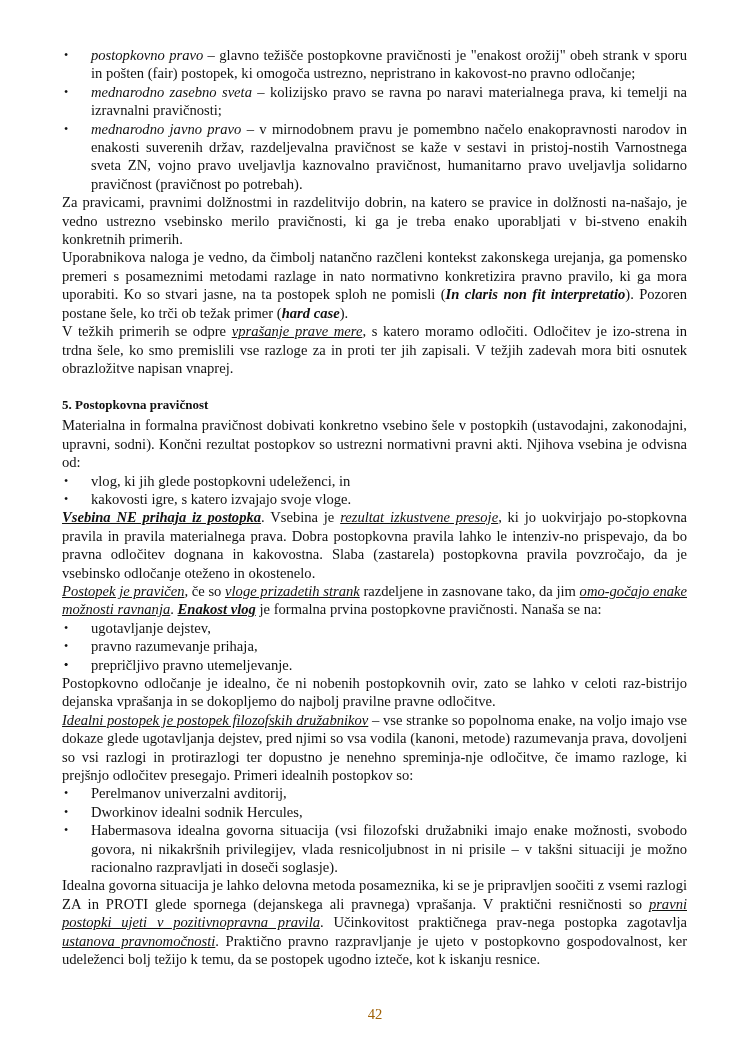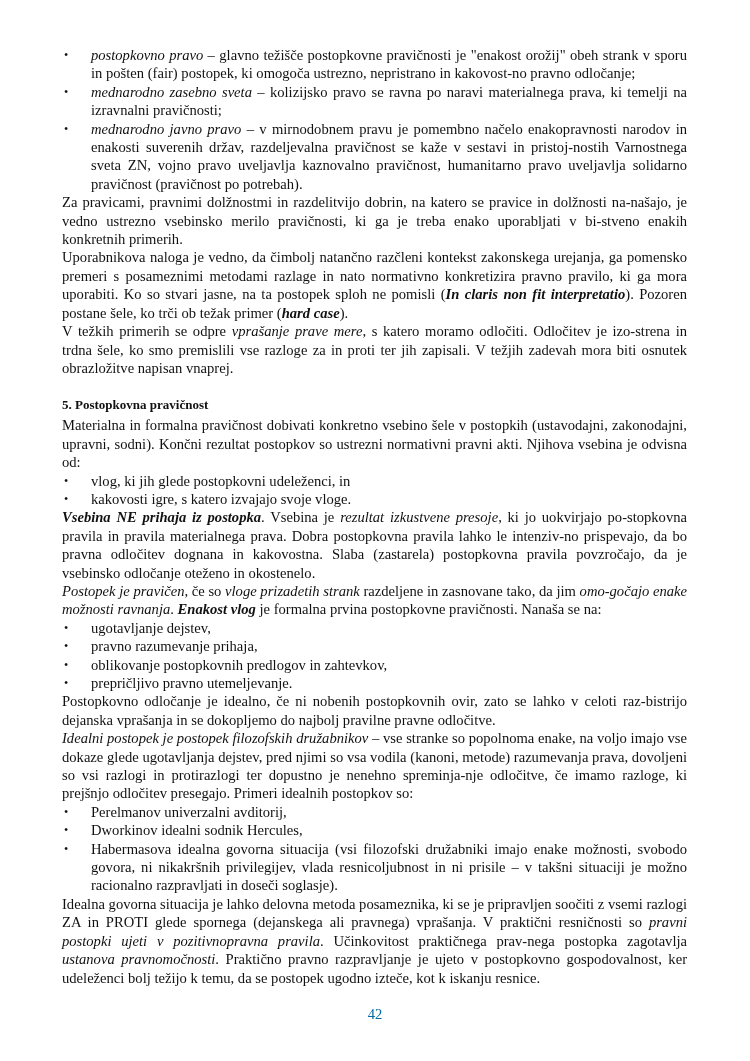--- a/index.html
+++ b/index.html
@@ -7,24 +7,24 @@
   .page {
     position: absolute; left: 62px; top: 46px; width: 625px;
     font-family: "Liberation Serif", serif; font-size: 14.6px; line-height: 18.4px; color: #111;
   }
   p { margin: 0; text-align: justify; text-align-last: left; }
   ul { margin: 0; padding: 0; list-style: none; }
   li { position: relative; padding-left: 29px; text-align: justify; text-align-last: left; }
   li .bullet { position: absolute; left: 2px; top: 0; font-size: 12px; }
   h2 { margin: 18px 0 1px 0; font-size: 13px; font-weight: bold; line-height: 20px; }
   .it { font-style: italic; }
-  .u { }
+  .u { text-decoration: underline; }
   .b { font-weight: bold; }
   .pagenum { position: absolute; left: 0; top: 1006px; width: 750px; text-align: center;
-    font-family: "Liberation Serif", serif; font-size: 14.6px; color: #0369a1; }
+    font-family: "Liberation Serif", serif; font-size: 14.6px; color: #a16207; }
 </style>
 </head>
 <body>
 
 <div class="page">
   <ul>
     <li><span class="bullet">•</span><span class="it">postopkovno pravo</span><span> – glavno težišče postopkovne pravičnosti je "enakost orožij" obeh strank v sporu in pošten (fair) postopek, ki omogoča ustrezno, nepristrano in kakovost-no pravno odločanje;</span></li>
     <li><span class="bullet">•</span><span class="it">mednarodno zasebno sveta</span><span> – kolizijsko pravo se ravna po naravi materialnega prava, ki temelji na izravnalni pravičnosti;</span></li>
     <li><span class="bullet">•</span><span class="it">mednarodno javno pravo</span><span> – v mirnodobnem pravu je pomembno načelo enakopravnosti narodov in enakosti suverenih držav, razdeljevalna pravičnost se kaže v sestavi in pristoj-nostih Varnostnega sveta ZN, vojno pravo uveljavlja kaznovalno pravičnost, humanitarno pravo uveljavlja solidarno pravičnost (pravičnost po potrebah).</span></li>
   </ul>
@@ -44,21 +44,21 @@
     <li><span class="bullet">•</span><span>kakovosti igre, s katero izvajajo svoje vloge.</span></li>
   </ul>
 
   <p><span class="b it u">Vsebina NE prihaja iz postopka</span><span>. Vsebina je </span><span class="it u">rezultat izkustvene presoje</span><span>, ki jo uokvirjajo po-stopkovna pravila in pravila materialnega prava. Dobra postopkovna pravila lahko le intenziv-no prispevajo, da bo pravna odločitev dognana in kakovostna. Slaba (zastarela) postopkovna pravila povzročajo, da je vsebinsko odločanje oteženo in okostenelo.</span></p>
 
   <p><span class="it u">Postopek je pravičen</span><span>, če so </span><span class="it u">vloge prizadetih strank</span><span> razdeljene in zasnovane tako, da jim </span><span class="it u">omo-gočajo enake možnosti ravnanja</span><span>. </span><span class="b it u">Enakost vlog</span><span> je formalna prvina postopkovne pravičnosti. Nanaša se na:</span></p>
 
   <ul>
     <li><span class="bullet">•</span><span>ugotavljanje dejstev,</span></li>
     <li><span class="bullet">•</span><span>pravno razumevanje prihaja,</span></li>
-    <li><span class="bullet">•</span><span>oblikovanje postopkovnih predlogov in zahtevkov,</span></li>
+    <li><span class="bullet">•</span></li>
     <li><span class="bullet">•</span><span>prepričljivo pravno utemeljevanje.</span></li>
   </ul>
 
   <p>Postopkovno odločanje je idealno, če ni nobenih postopkovnih ovir, zato se lahko v celoti raz-bistrijo dejanska vprašanja in se dokopljemo do najbolj pravilne pravne odločitve.</p>
 
   <p><span class="it u">Idealni postopek je postopek filozofskih družabnikov</span><span> – vse stranke so popolnoma enake, na voljo imajo vse dokaze glede ugotavljanja dejstev, pred njimi so vsa vodila (kanoni, metode) razumevanja prava, dovoljeni so vsi razlogi in protirazlogi ter dopustno je nenehno spreminja-nje odločitve, če imamo razloge, ki prejšnjo odločitev presegajo. Primeri idealnih postopkov so:</span></p>
 
   <ul>
     <li><span class="bullet">•</span><span>Perelmanov univerzalni avditorij,</span></li>
     <li><span class="bullet">•</span><span>Dworkinov idealni sodnik Hercules,</span></li>

